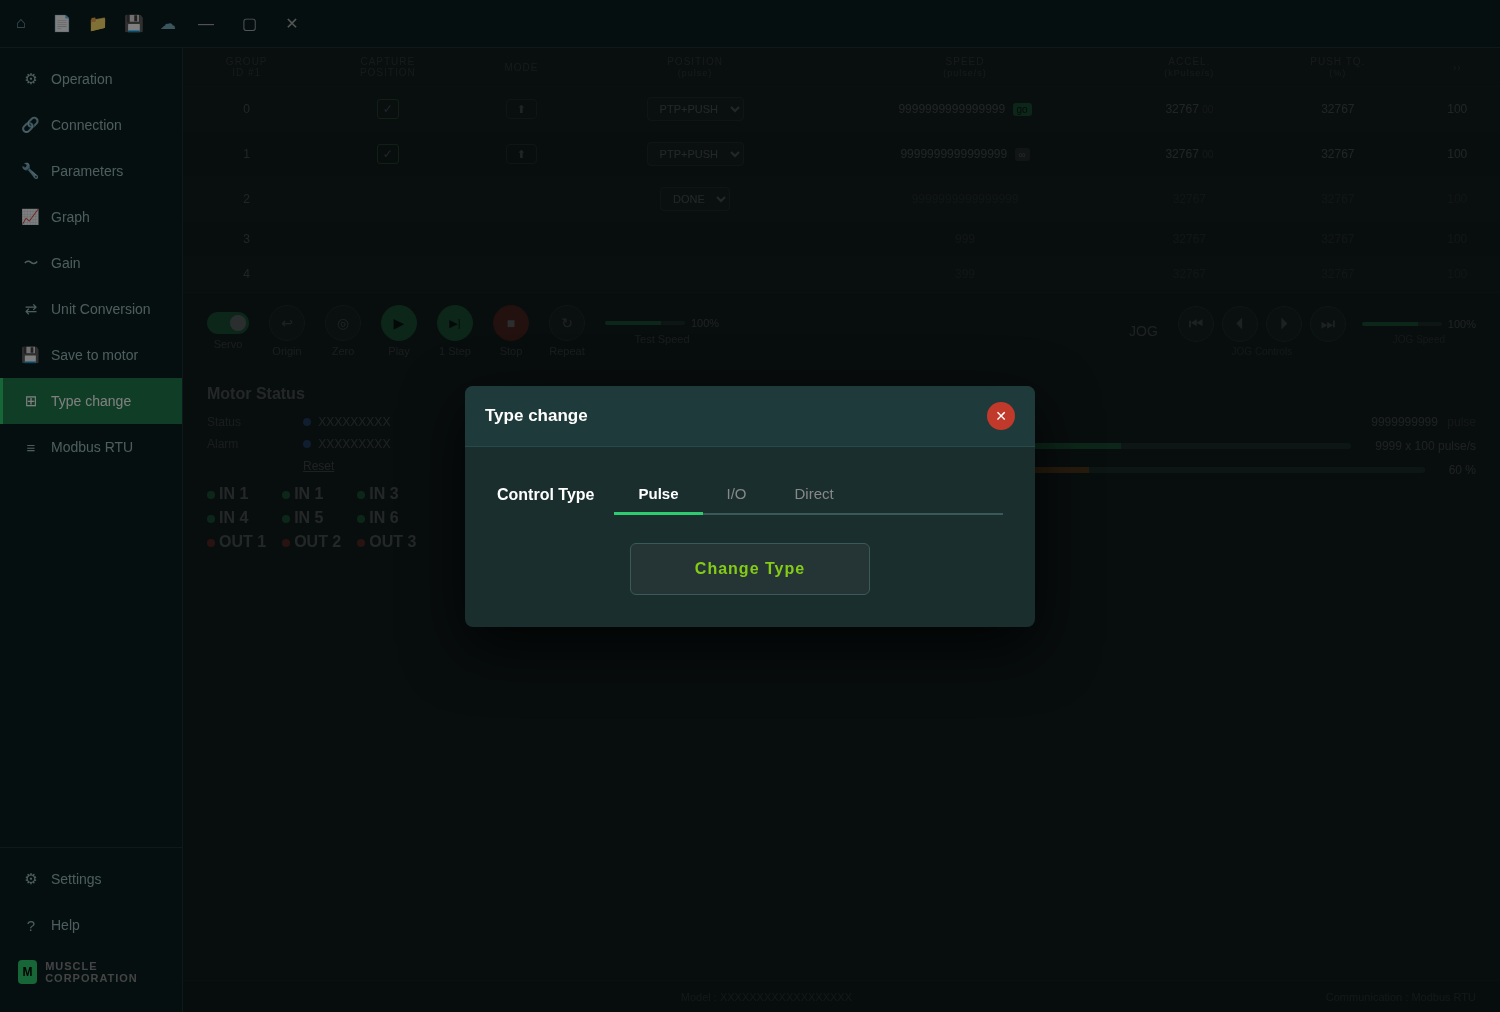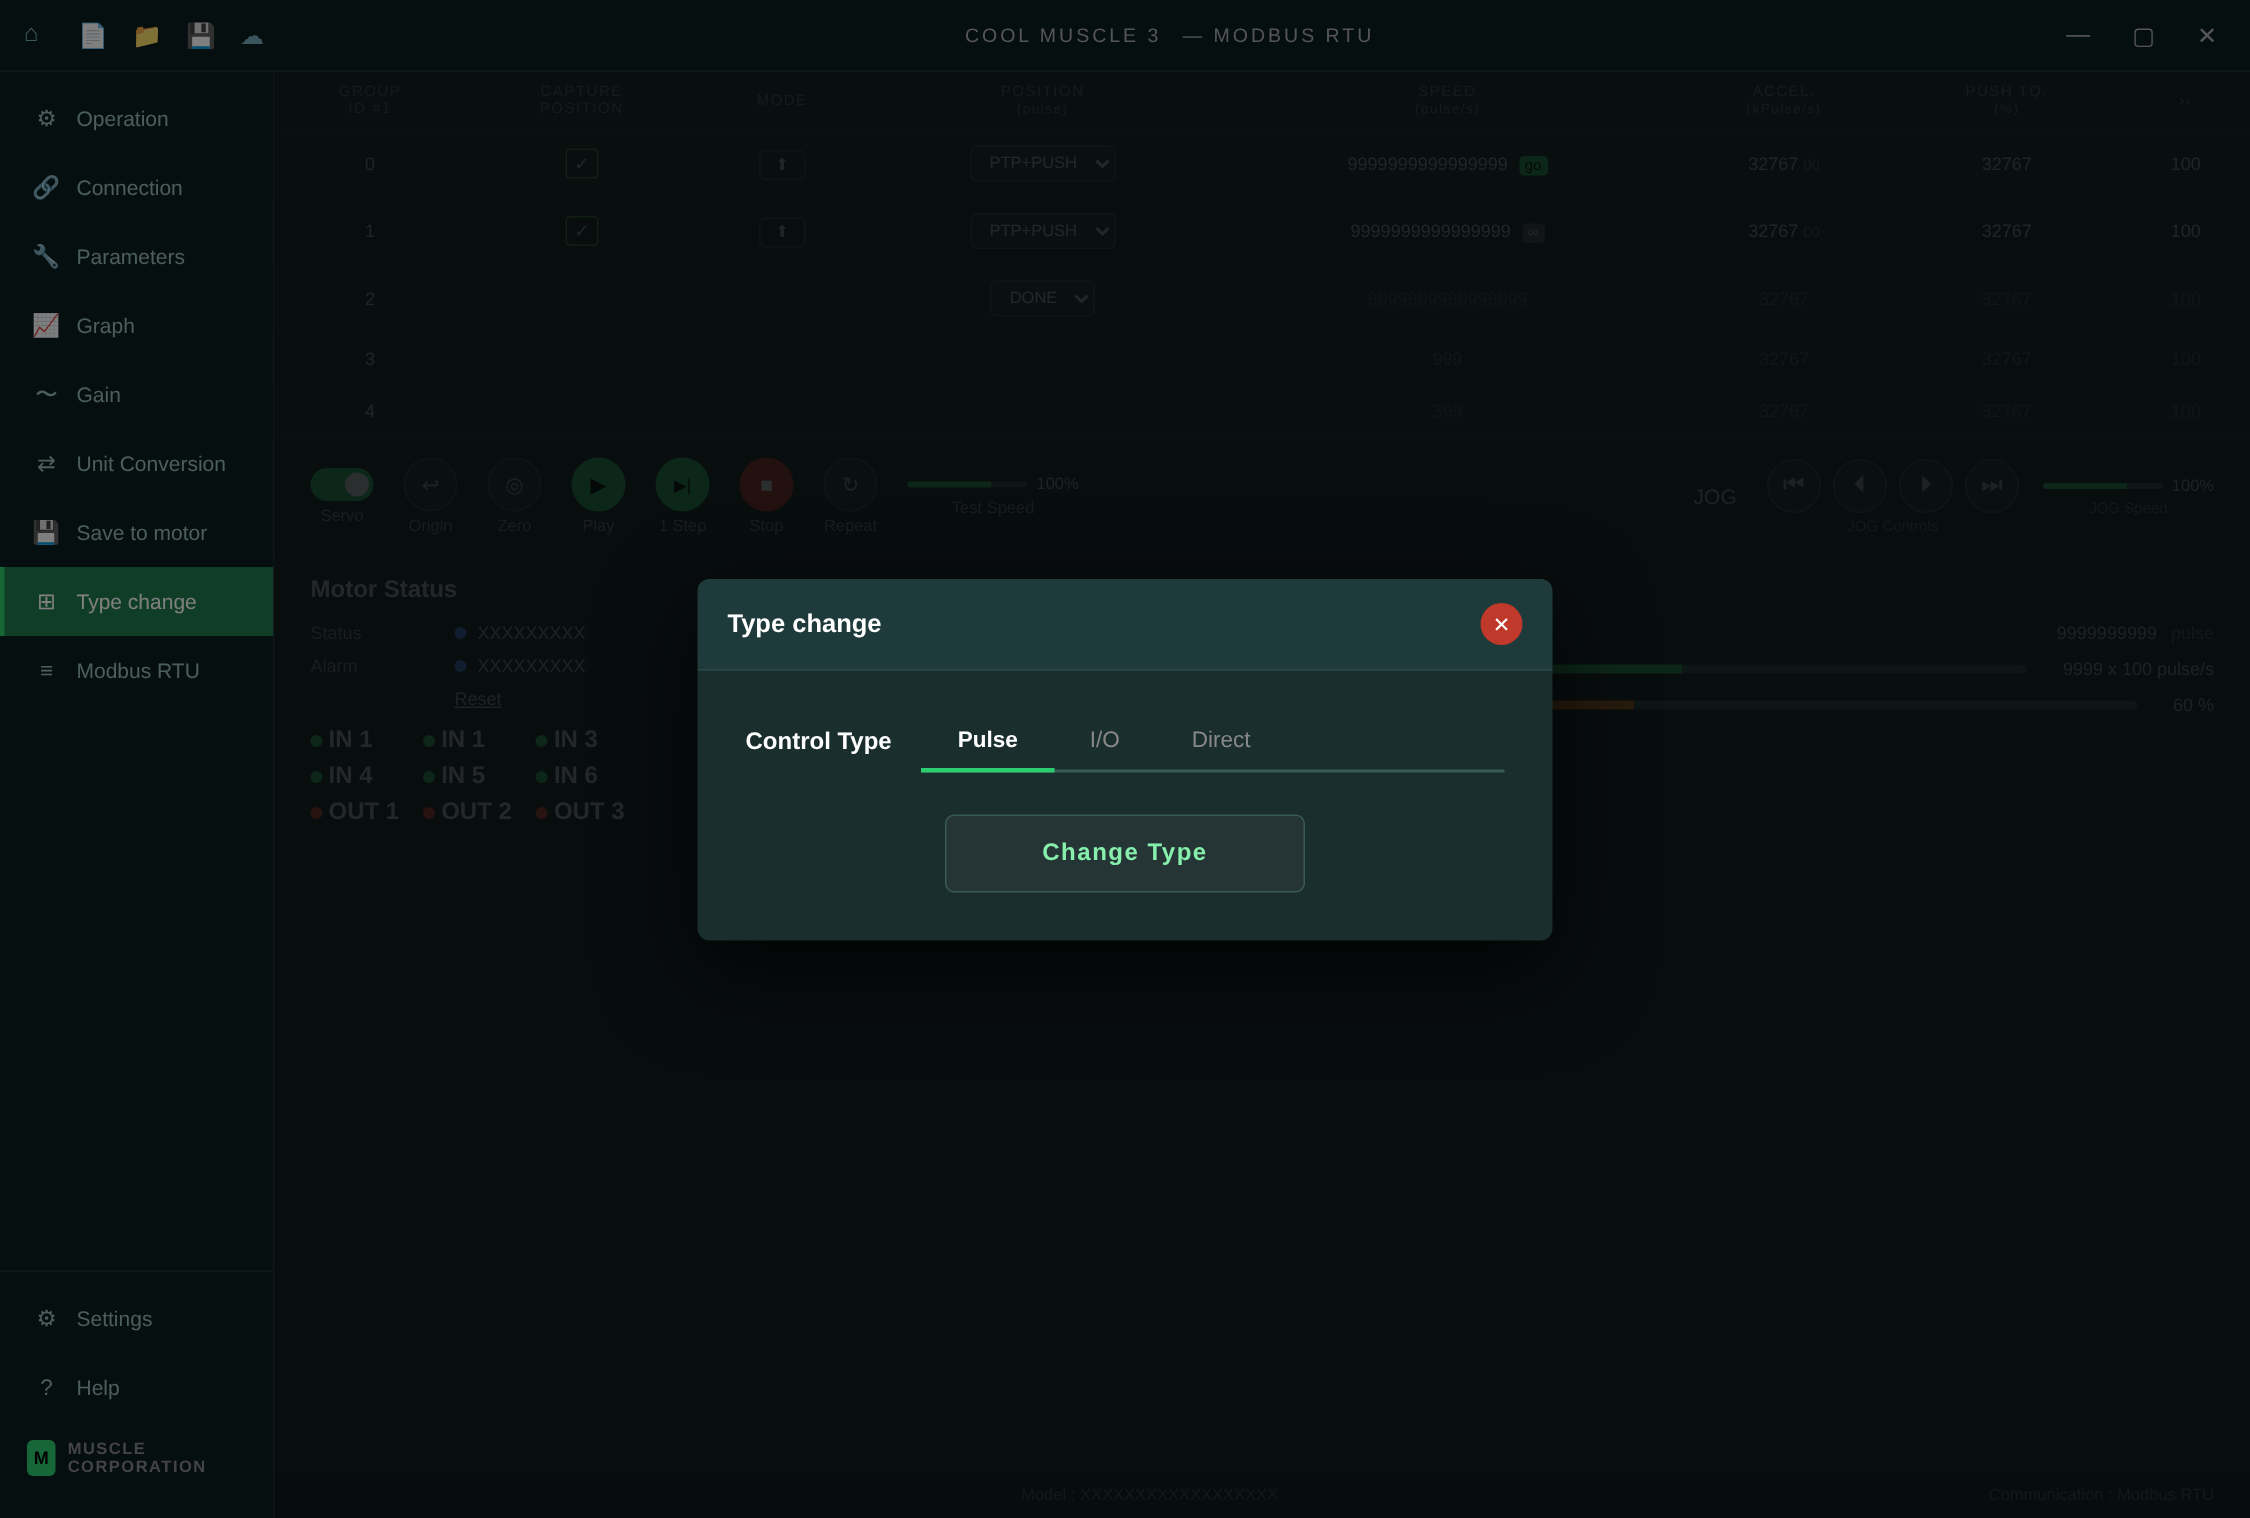--- a/index.html
+++ b/index.html
@@ -370,21 +370,21 @@
       color: #fff;
       font-weight: 700;
       border-bottom: 3px solid #2ecc71;
     }
     .change-type-btn {
       display: block;
       margin: 28px auto 0;
       background: #253535;
       border: 1px solid #3a5a5a;
       border-radius: 6px;
-      color: #86efac;
+      color: #84cc16;
       font-size: 16px;
       font-weight: 700;
       padding: 16px 64px;
       cursor: pointer;
       letter-spacing: 1px;
       transition: background 0.15s;
       min-width: 220px;
       text-align: center;
     }
 
@@ -413,24 +413,20 @@
 </head>
 <body>
 
 <div class="titlebar">
   <div class="titlebar-icons">
     <span class="titlebar-icon">⌂</span>
     <span class="titlebar-icon">📄</span>
     <span class="titlebar-icon">📁</span>
     <span class="titlebar-icon">💾</span>
     <span class="titlebar-icon">☁</span>
-  </div>
-  <div class="titlebar-title">
-    <span>COOL MUSCLE 3</span>
-    <span>— MODBUS RTU</span>
   </div>
   <div class="titlebar-controls">
     <span class="titlebar-btn">—</span>
     <span class="titlebar-btn">▢</span>
     <span class="titlebar-btn close">✕</span>
   </div>
 </div>
 
 <div class="app-body">
 

